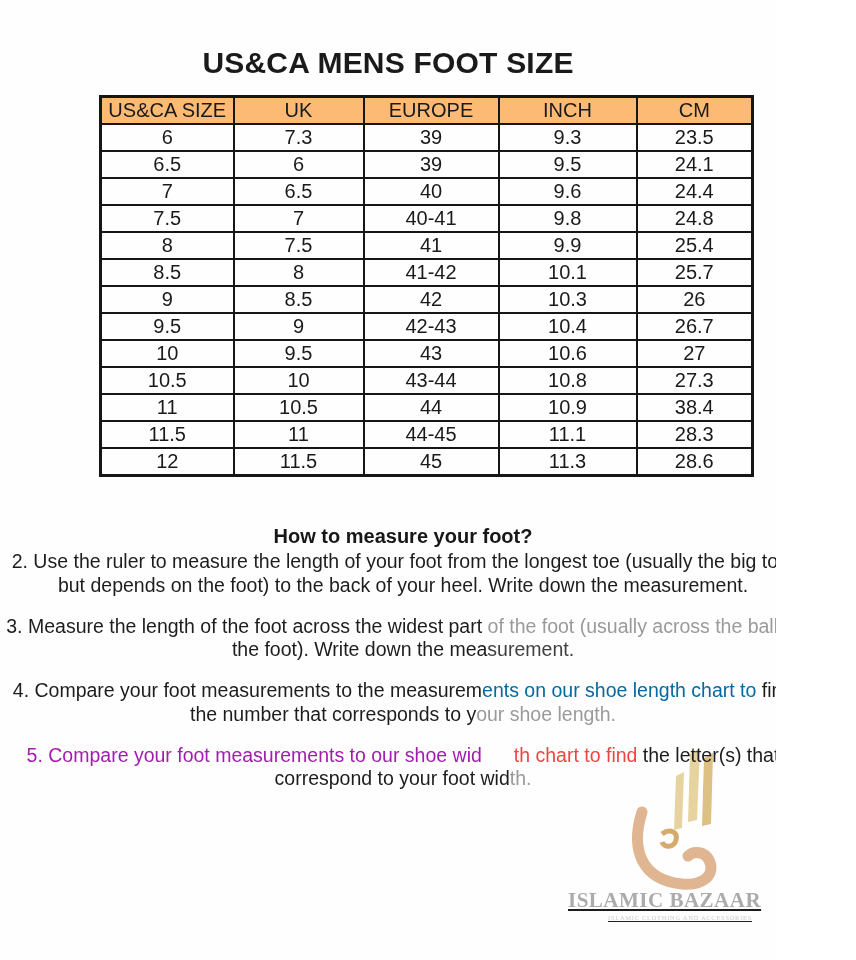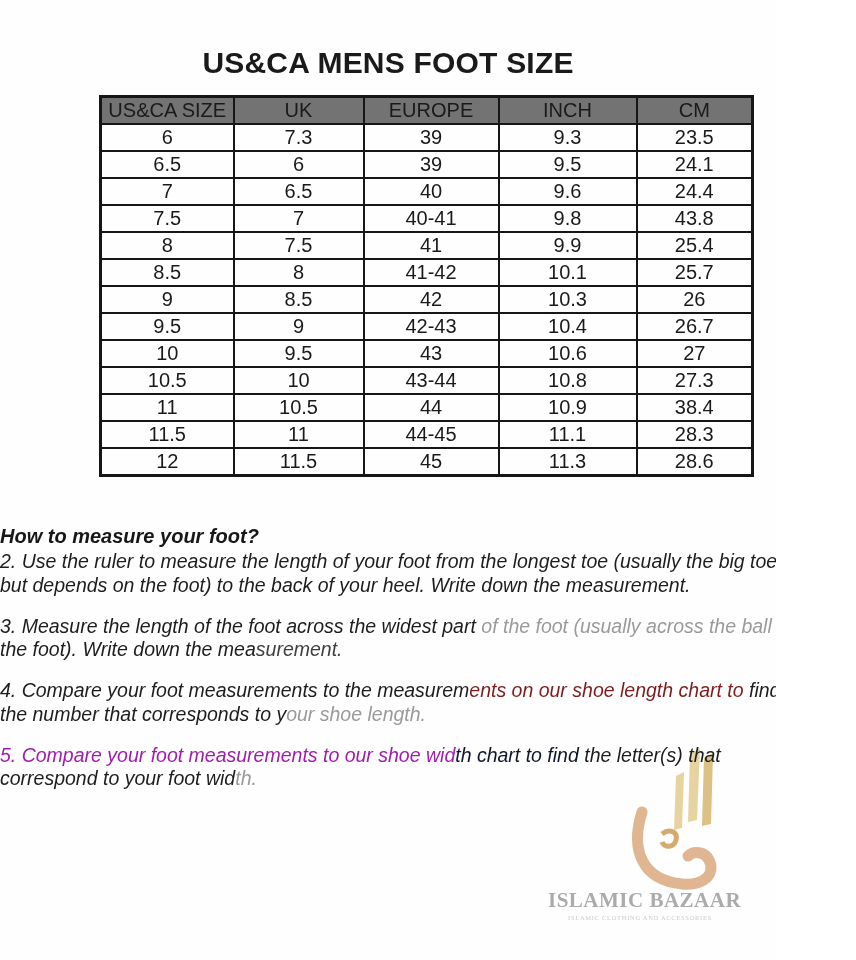--- a/index.html
+++ b/index.html
@@ -38,34 +38,33 @@
     height: 25px;
     padding: 0;
     text-align: center;
     vertical-align: middle;
     font-size: 20px;
     font-weight: normal;
     color: #1a1a1a;
     overflow: hidden;
     white-space: nowrap;
   }
-  .size-table thead th { background: #737373; }
+  .size-table thead th { background: #fdba74; }
   .size-table col:nth-child(1) { width: 133px; }
   .size-table col:nth-child(2) { width: 130px; }
   .size-table col:nth-child(3) { width: 135px; }
   .size-table col:nth-child(4) { width: 138px; }
   .size-table col:nth-child(5) { width: 116px; }
   
   .instructions {
     position: relative;
     z-index: 2;
     width: 806px;
     margin: 48px auto 0 auto;
-    text-align: left;
-    font-style: italic;
+    text-align: center;
   }
   .instructions-heading {
     margin: 0 0 2px 0;
     font-size: 20px;
     font-weight: bold;
     color: #171717;
   }
   .instructions p {
     margin: 0 0 17px 0;
     font-size: 19.5px;
@@ -74,25 +73,26 @@
   .calligraphy {
     position: absolute;
     left: 612px;
     top: 742px;
     width: 130px;
     height: 160px;
     z-index: 1;
   }
   .brand-block {
     position: absolute;
-    left: 548px;
+    left: 568px;
     top: 888px;
     width: 184px;
-    text-align: center;
+    text-align: right;
     z-index: 1;
+    text-decoration: underline;
   }
   .brand-name {
     font-family: "Liberation Serif", serif;
     font-weight: bold;
     font-size: 21px;
     letter-spacing: 0.5px;
     color: #ababab;
     white-space: nowrap;
   }
   .brand-tagline {
@@ -148,21 +148,21 @@
           <td>6.5</td>
           <td>40</td>
           <td>9.6</td>
           <td>24.4</td>
         </tr>
         <tr>
           <td>7.5</td>
           <td>7</td>
           <td>40-41</td>
           <td>9.8</td>
-          <td>43.8</td>
+          <td>24.8</td>
         </tr>
         <tr>
           <td>8</td>
           <td>7.5</td>
           <td>41</td>
           <td>9.9</td>
           <td>25.4</td>
         </tr>
         <tr>
           <td>8.5</td>
@@ -229,22 +229,22 @@
     <path d="M64 34 L72 30 L70 86 L62 88 Z" fill="#e6d3a0"></path>
     <path d="M30 70 C18 108 30 138 70 142 C92 144 104 132 97 118 C93 110 82 108 76 114" fill="none" stroke="#d9a97e" stroke-width="11" stroke-linecap="round" opacity="0.85"></path>
     <path d="M50 92 C58 86 66 90 64 98 C62 106 52 106 50 100" fill="none" stroke="#cfa25d" stroke-width="5" opacity="0.9"></path>
   </svg>
 
   <section class="instructions">
     <h2 class="instructions-heading">How to measure your foot?</h2>
     <div id="instruction-list">
         <p><span style="color: rgb(29, 29, 29);">2. Use the ruler to measure the length of your foot from the longest toe (usually the big toe, but depends on the foot) to the back of your heel. Write down the measurement.</span></p>
         <p><span style="color: rgb(29, 29, 29);">3. Measure the length of the foot across the widest part </span><span style="color: rgb(154, 154, 154);">of the foot (usually across the ball </span><span style="color: rgb(29, 29, 29);">of the foot). Write down the mea</span><span style="color: #404040;">surement.</span></p>
-        <p><span style="color: rgb(29, 29, 29);">4. Compare your foot measurements to the measurem</span><span style="color: #7f1d1d;">ents on our shoe length chart to </span><span style="color: rgb(29, 29, 29);">find the number that corresponds to y</span><span style="color: rgb(154, 154, 154);">our shoe length.</span></p>
-        <p><span style="color: #a21caf;">5. Compare your foot measurements to our shoe wid</span><span style="color: #0f172a;">th chart to find </span><span style="color: rgb(29, 29, 29);">the letter(s) that correspond to your foot wid</span><span style="color: rgb(154, 154, 154);">th.</span></p>
+        <p><span style="color: rgb(29, 29, 29);">4. Compare your foot measurements to the measurem</span><span style="color: #0369a1;">ents on our shoe length chart to </span><span style="color: rgb(29, 29, 29);">find the number that corresponds to y</span><span style="color: rgb(154, 154, 154);">our shoe length.</span></p>
+        <p><span style="color: #a21caf;">5. Compare your foot measurements to our shoe wid</span><span style="color: #ef4444; padding-left: 32px;">th chart to find </span><span style="color: rgb(29, 29, 29);">the letter(s) that correspond to your foot wid</span><span style="color: rgb(154, 154, 154);">th.</span></p>
       </div>
   </section>
 
   <div class="brand-block">
     <div class="brand-name">ISLAMIC BAZAAR</div>
     <div class="brand-tagline">ISLAMIC CLOTHING AND ACCESSORIES</div>
   </div>
 
 </div>
 

